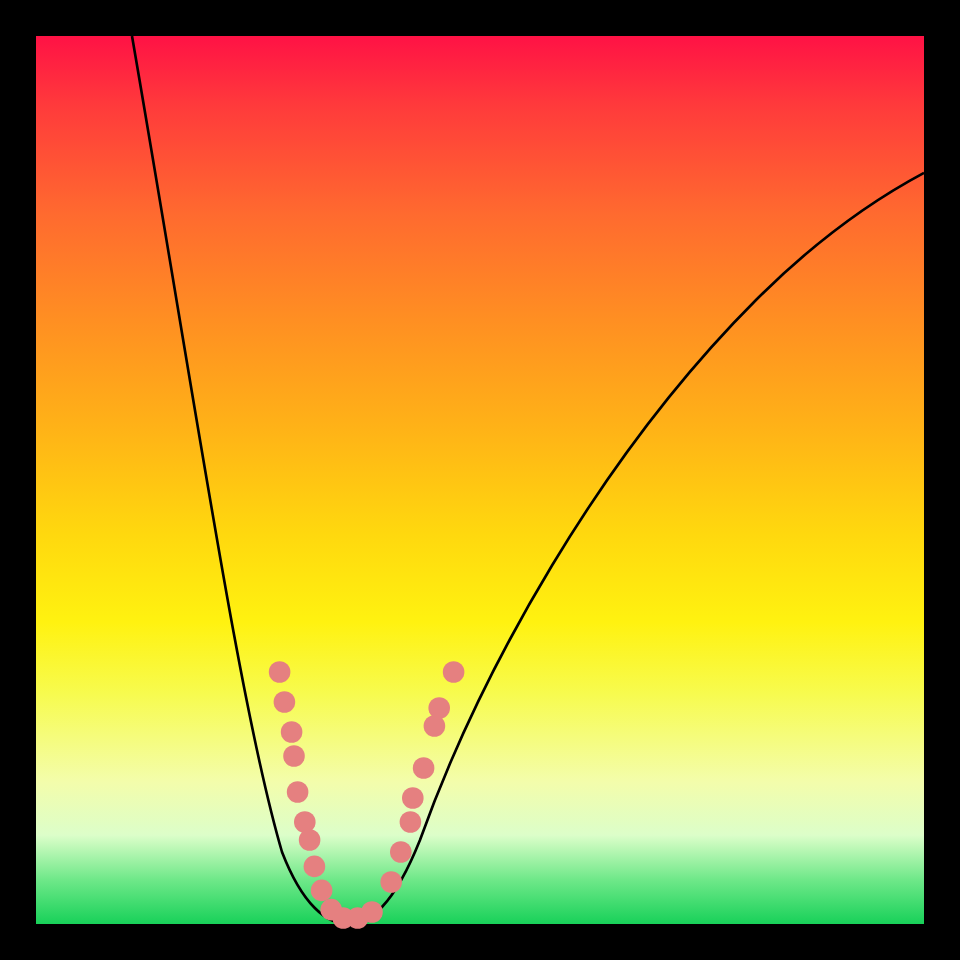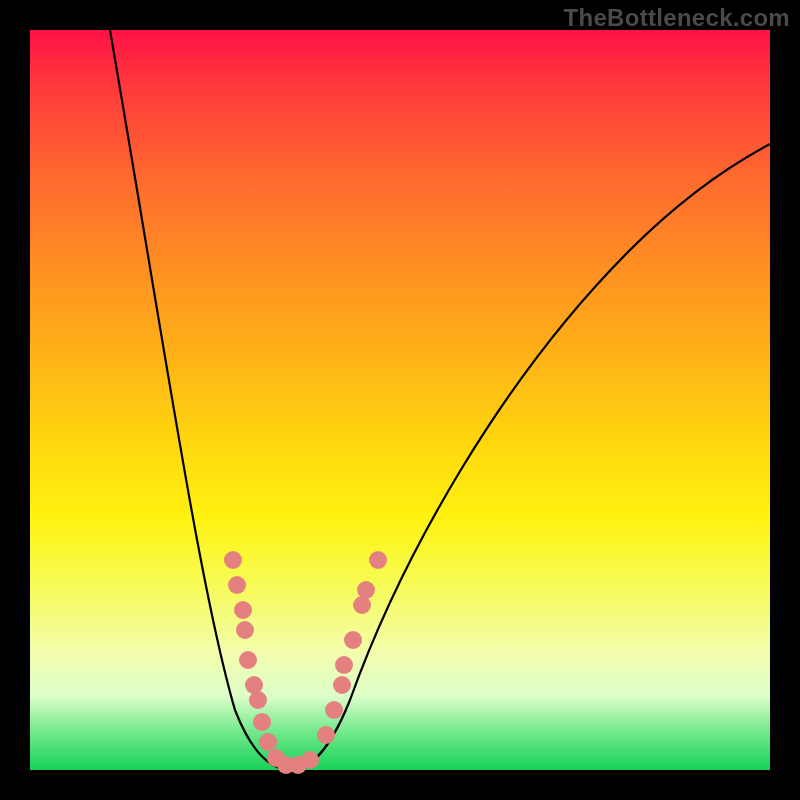--- a/index.html
+++ b/index.html
@@ -54,21 +54,20 @@
     top: 0;
     width: 740px;
     height: 740px;
     overflow: visible;
   }
 </style>
 </head>
 <body>
 
 <div class="outer">
-  <div class="watermark">TheBottleneck.com</div>
   <div class="plot-area">
     <svg class="curve" viewBox="0 0 740 740">
       <path fill="none" stroke="#000000" stroke-width="2.2" d="M 80 0 C 135 320, 170 560, 205 680 C 222 724, 242 740, 260 740 C 278 740, 298 725, 320 670 C 370 530, 470 350, 600 220 C 660 160, 710 130, 740 114"></path>
       <g id="markers">
           <circle cx="203" cy="530" r="9" fill="#e58080"></circle>
           <circle cx="207" cy="555" r="9" fill="#e58080"></circle>
           <circle cx="213" cy="580" r="9" fill="#e58080"></circle>
           <circle cx="215" cy="600" r="9" fill="#e58080"></circle>
           <circle cx="218" cy="630" r="9" fill="#e58080"></circle>
           <circle cx="224" cy="655" r="9" fill="#e58080"></circle>

